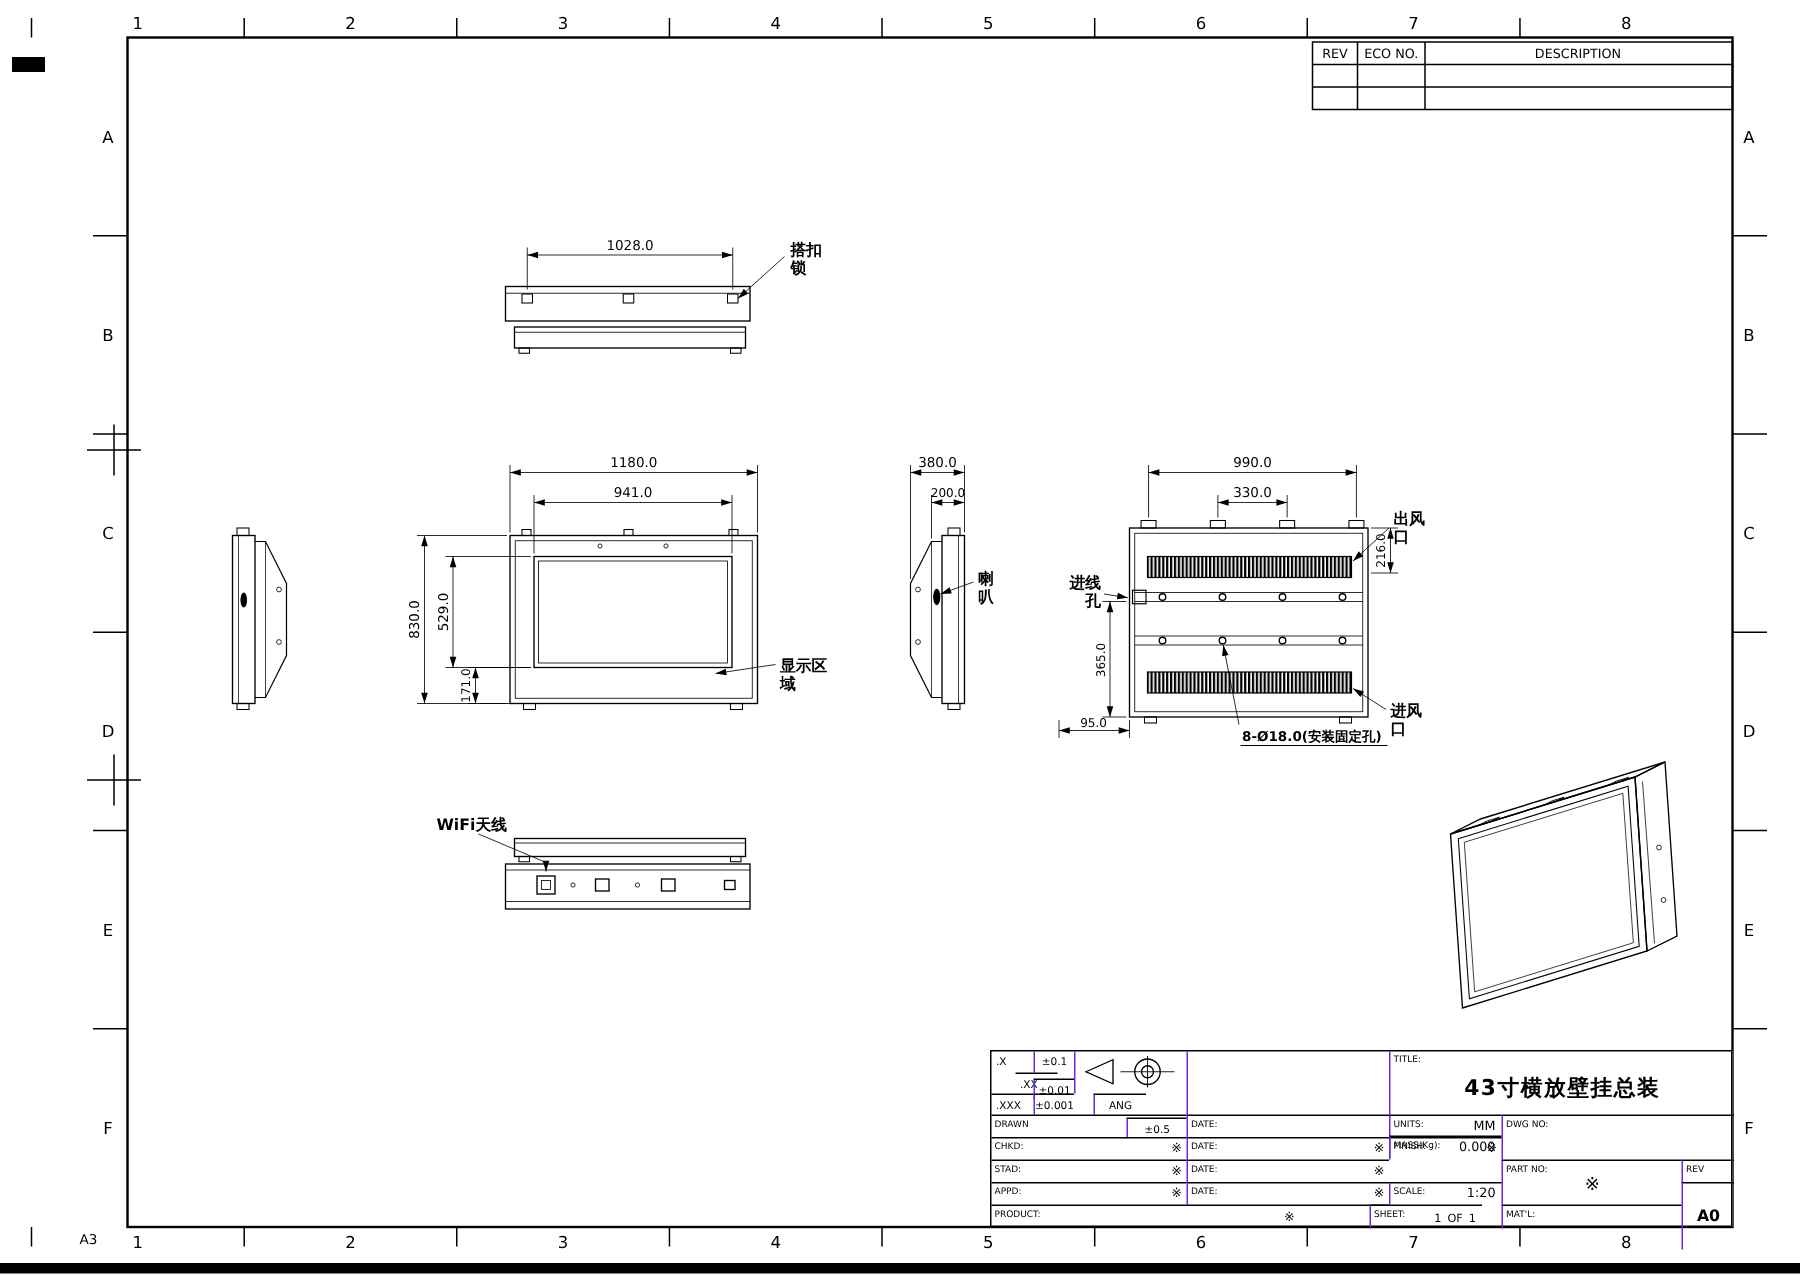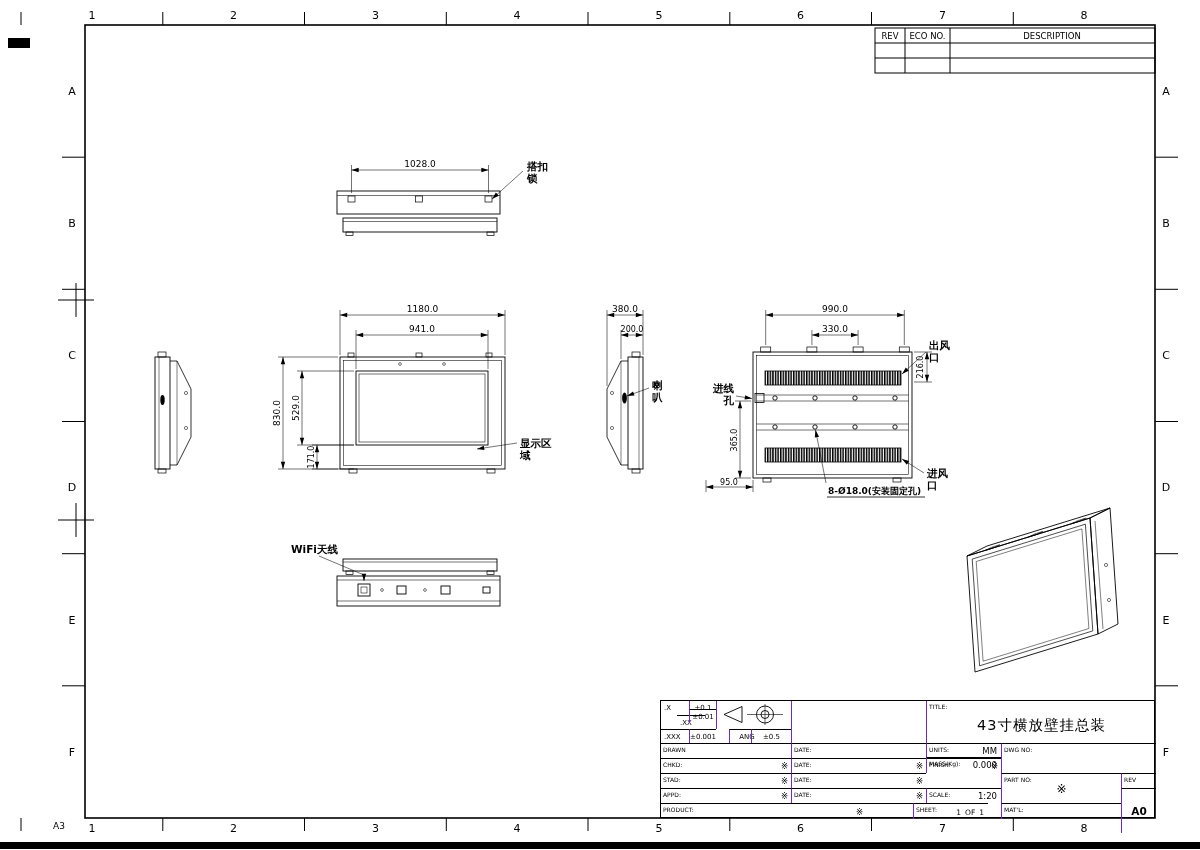--- a/index.html
+++ b/index.html
@@ -20,21 +20,21 @@
   
   .tb{position:absolute;left:660px;top:700px;width:495px;height:118px;border:1.5px solid #000;background:#fff;font-size:8px}
   .c{position:absolute;border-left:1px solid #6d28d9;border-top:1px solid #000}
   .c.nl{border-left:none}
   .c.nt{border-top:none}
   .fl{position:absolute;inset:0;display:flex;align-items:center;justify-content:center;font-size:7px;white-space:nowrap}
   .fl.left{justify-content:flex-start;padding-left:3px}
   .lab{position:absolute;left:2px;top:2px;font-size:6px;white-space:nowrap}
   .vr{position:absolute;right:4px;top:50%;transform:translateY(-50%);font-size:8.5px;white-space:nowrap}
   .star{position:absolute;right:3px;top:50%;transform:translateY(-50%);font-size:8.5px}
-  .ttl{position:absolute;inset:9px 4px 3px 4px;display:flex;align-items:center;justify-content:center;font-size:14.5px;font-weight:normal;letter-spacing:1px;white-space:nowrap}
+  .ttl{position:absolute;inset:9px 4px 3px 4px;display:flex;align-items:center;justify-content:center;font-size:14.5px;font-weight:bold;letter-spacing:1px;white-space:nowrap}
   .big{font-size:12px}
   .rev{font-size:10.5px;font-weight:bold}
 </style>
 </head>
 <body>
 
 <div class="page">
 
 <svg class="canvas" width="1200" height="850" viewBox="0 0 1200 850">
   <defs>
@@ -284,33 +284,33 @@
         <line x1="30" y1="13.5" x2="66" y2="13.5" stroke-width="0.6"></line>
         <circle cx="48" cy="13.5" r="8.5"></circle>
         <circle cx="48" cy="13.5" r="4"></circle>
         <line x1="48" y1="3" x2="48" y2="24" stroke-width="0.6"></line>
       </g>
     </svg>
   </div>
   <div class="c nl" style="left:16px;top:14px;width:28px;height:14px">
         <div class="fl left">.XX</div>
       </div>
-  <div class="c" style="left:28px;top:8px;width:27px;height:14px">
+  <div class="c" style="left:28px;top:18px;width:27px;height:14px">
         <div class="fl">±0.01</div>
       </div>
   <div class="c nl" style="left:0;top:28px;width:28px;height:14px">
         <div class="fl left">.XXX</div>
       </div>
   <div class="c" style="left:28px;top:28px;width:27px;height:14px">
         <div class="fl">±0.001</div>
       </div>
   <div class="c" style="left:68px;top:28px;width:35px;height:14px">
         <div class="fl">ANG</div>
       </div>
-  <div class="c" style="left:90px;top:28px;width:40px;height:14px">
+  <div class="c" style="left:90px;top:44px;width:40px;height:14px">
         <div class="fl">±0.5</div>
       </div>
   <div class="c nt" style="left:130px;top:0;width:135px;height:42px"></div>
 
   <div class="c nl" style="left:0;top:42px;width:130px;height:15px">
         <span class="lab">DRAWN</span>
       </div>
   <div class="c" style="left:130px;top:42px;width:135px;height:15px">
         <span class="lab">DATE:</span>
       </div>

